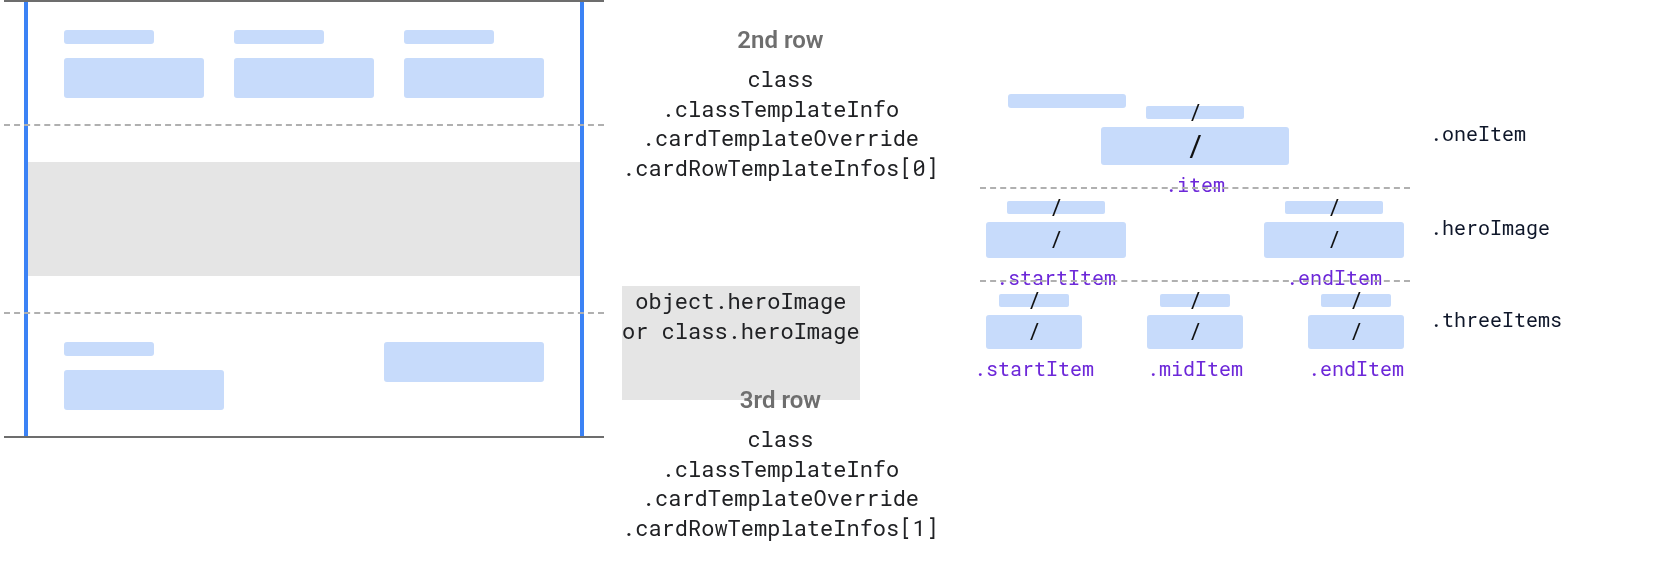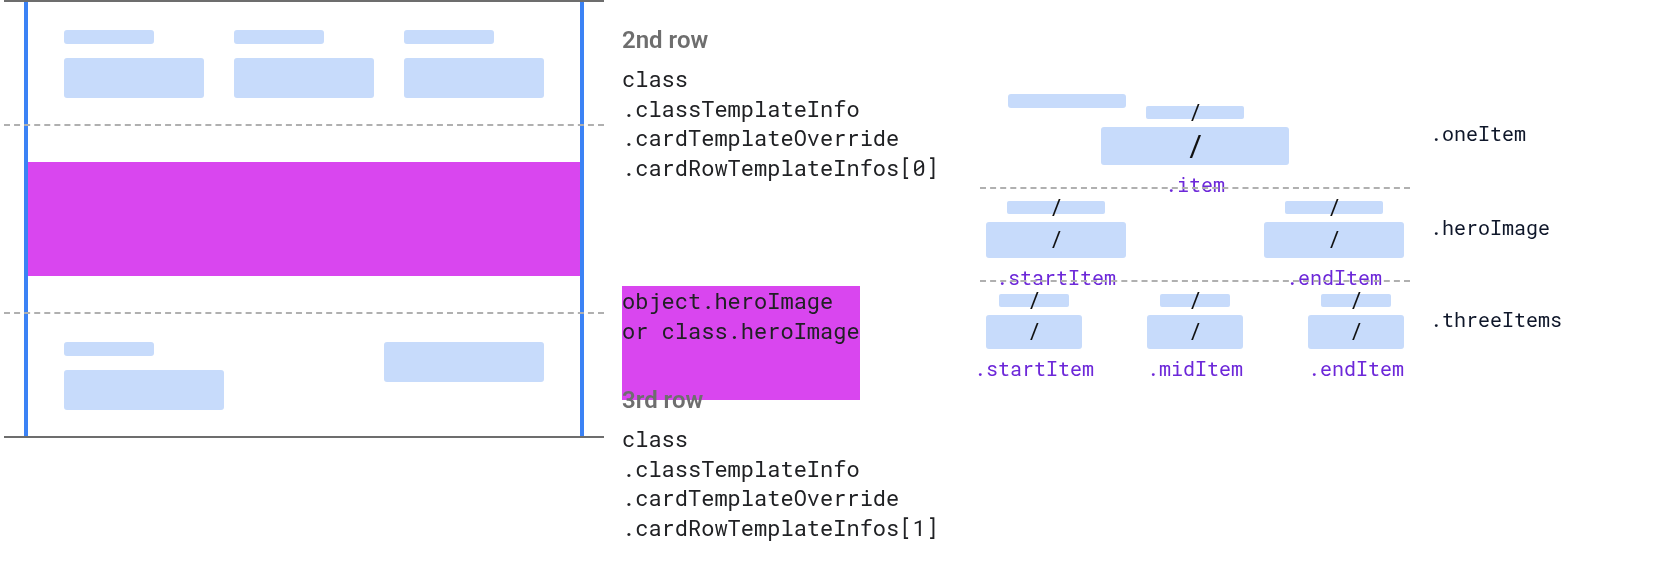--- a/index.html
+++ b/index.html
@@ -41,35 +41,36 @@
   }
   .bar-lg {
     height: 40px;
     width: 140px;
     background: #c7dbfb;
     border-radius: 3px;
   }
   .dash { border-top: 2px dashed #b0b0b0; margin: 0 -24px; }
   .hero {
     height: 114px;
-    background: #d946ef;
+    background: #e5e5e5;
     margin: 36px 0;
   }
   
   .row3 .row-cols { justify-content: space-between; }
   .row3 .spacer { width: 140px; }
   .row3 .bar-sm.right { margin-left: auto; width: 118px; }
   .row3 .bar-lg { width: 160px; }
 
   
   .anno {
     position: absolute;
     left: 622px;
     font-size: 22px;
     color: #202124;
+    text-align: center;
   }
   .anno h4 {
     margin: 0 0 10px;
     font-size: 24px;
     font-weight: 600;
     color: #6e6e6e;
     font-family: Roboto, Arial, sans-serif;
   }
   .anno p { margin: 0; line-height: 1.35; }
   .anno.row2 { top: 26px; }

